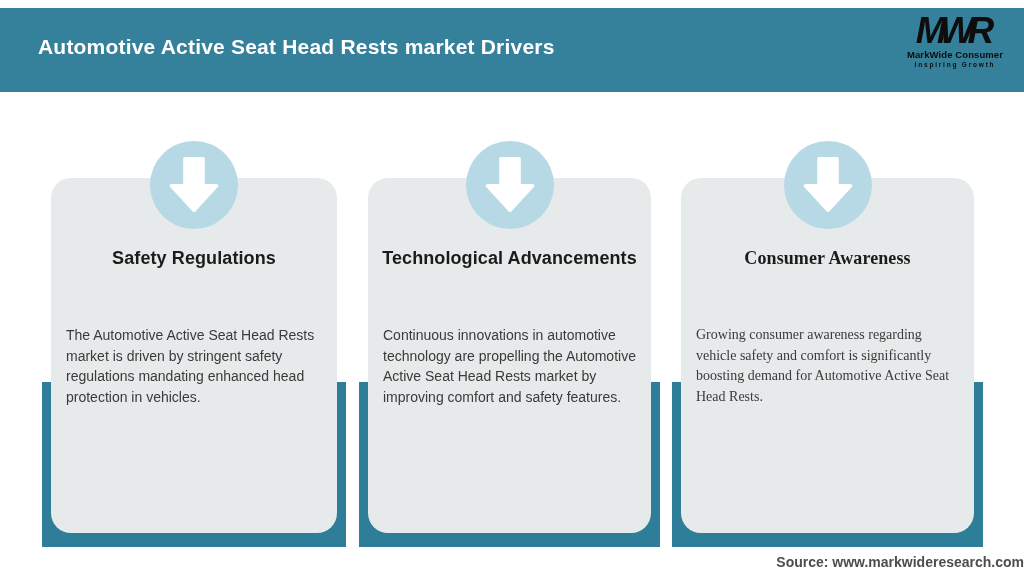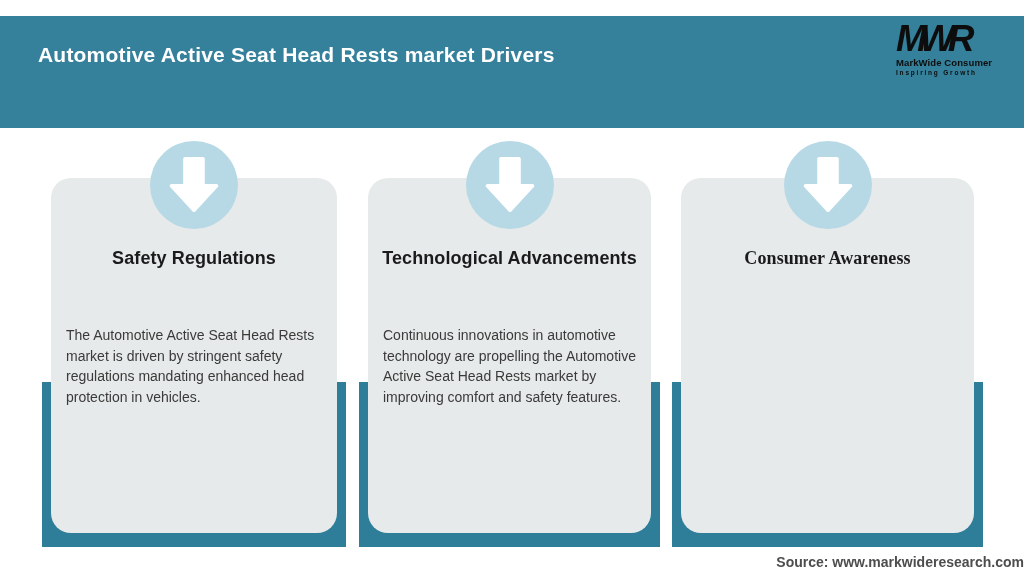--- a/index.html
+++ b/index.html
@@ -10,40 +10,41 @@
     position: relative;
     width: 1024px;
     height: 576px;
     background: #ffffff;
     overflow: hidden;
   }
 
   
   .topbar {
     position: absolute;
-    top: 16px; left: 0; right: 0;
-    height: 112px;
+    top: 8px; left: 0; right: 0;
+    height: 84px;
     background: var(--header-bg, #35819B);
     padding-left: 13px;
   }
   .page-title {
     position: absolute;
     left: 38px;
     top: 27px;
     font-size: 21px;
     font-weight: bold;
     letter-spacing: 0.2px;
     color: #ffffff;
     white-space: nowrap;
   }
   .logo {
     position: absolute;
     top: 4px;
     right: 10px;
     width: 118px;
+    text-align: center;
     color: var(--logo-color, #0d0d0d);
     line-height: 1;
   }
   .logo-mark {
     font-size: 37px;
     font-weight: bold;
     font-style: italic;
     letter-spacing: -7px;
     padding-right: 7px;
     line-height: 1;
@@ -173,20 +174,21 @@
       <svg width="54" height="58" viewBox="0 0 60 64" aria-hidden="true">
         <path d="M20 3 L40 3 L40 33 L55 33 L30 60 L5 33 L20 33 Z" fill="#ffffff" stroke="#ffffff" stroke-width="4" stroke-linejoin="round"></path>
       </svg>
     </div>
   </section>
 
   <section class="card-group g3">
     <div class="card-backdrop"></div>
     <div class="card">
       <h2 class="card-title">Consumer Awareness</h2>
+      <p class="card-desc">Growing consumer awareness regarding vehicle safety and comfort is significantly boosting demand for Automotive Active Seat Head Rests.</p>
     </div>
     <div class="badge">
       <svg width="54" height="58" viewBox="0 0 60 64" aria-hidden="true">
         <path d="M20 3 L40 3 L40 33 L55 33 L30 60 L5 33 L20 33 Z" fill="#ffffff" stroke="#ffffff" stroke-width="4" stroke-linejoin="round"></path>
       </svg>
     </div>
   </section>
 
   <div class="source-line">Source: www.markwideresearch.com</div>
 

